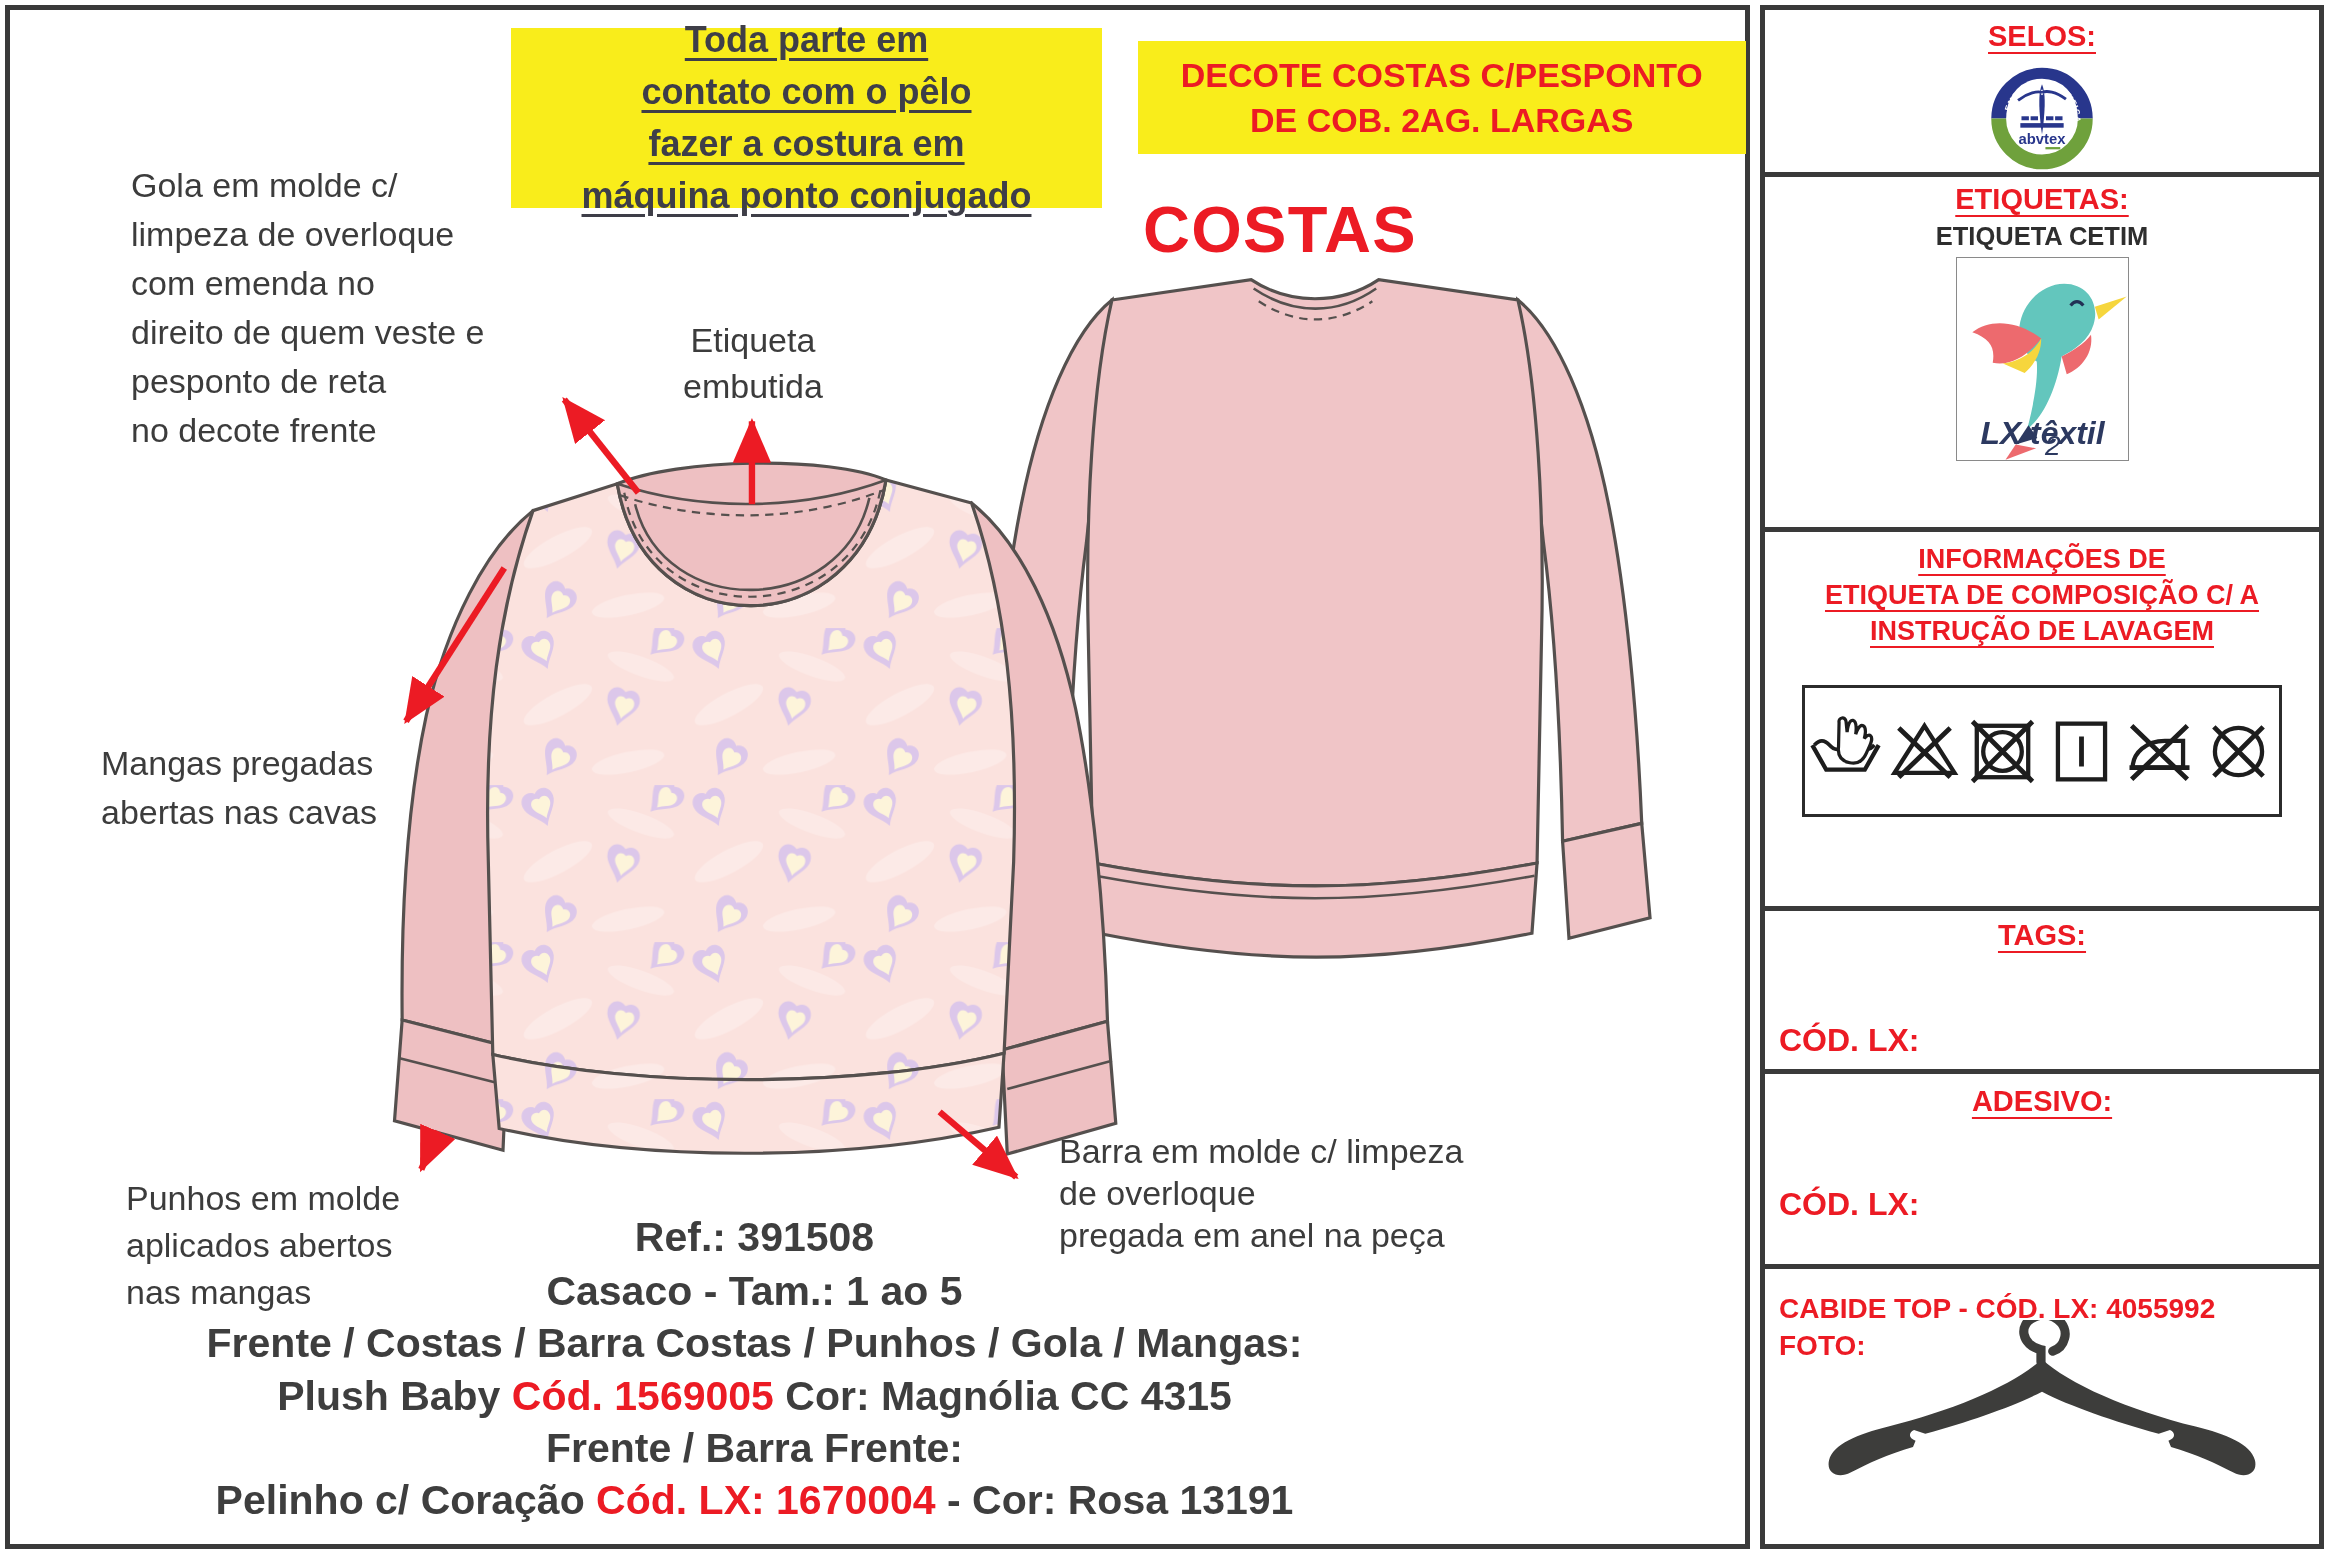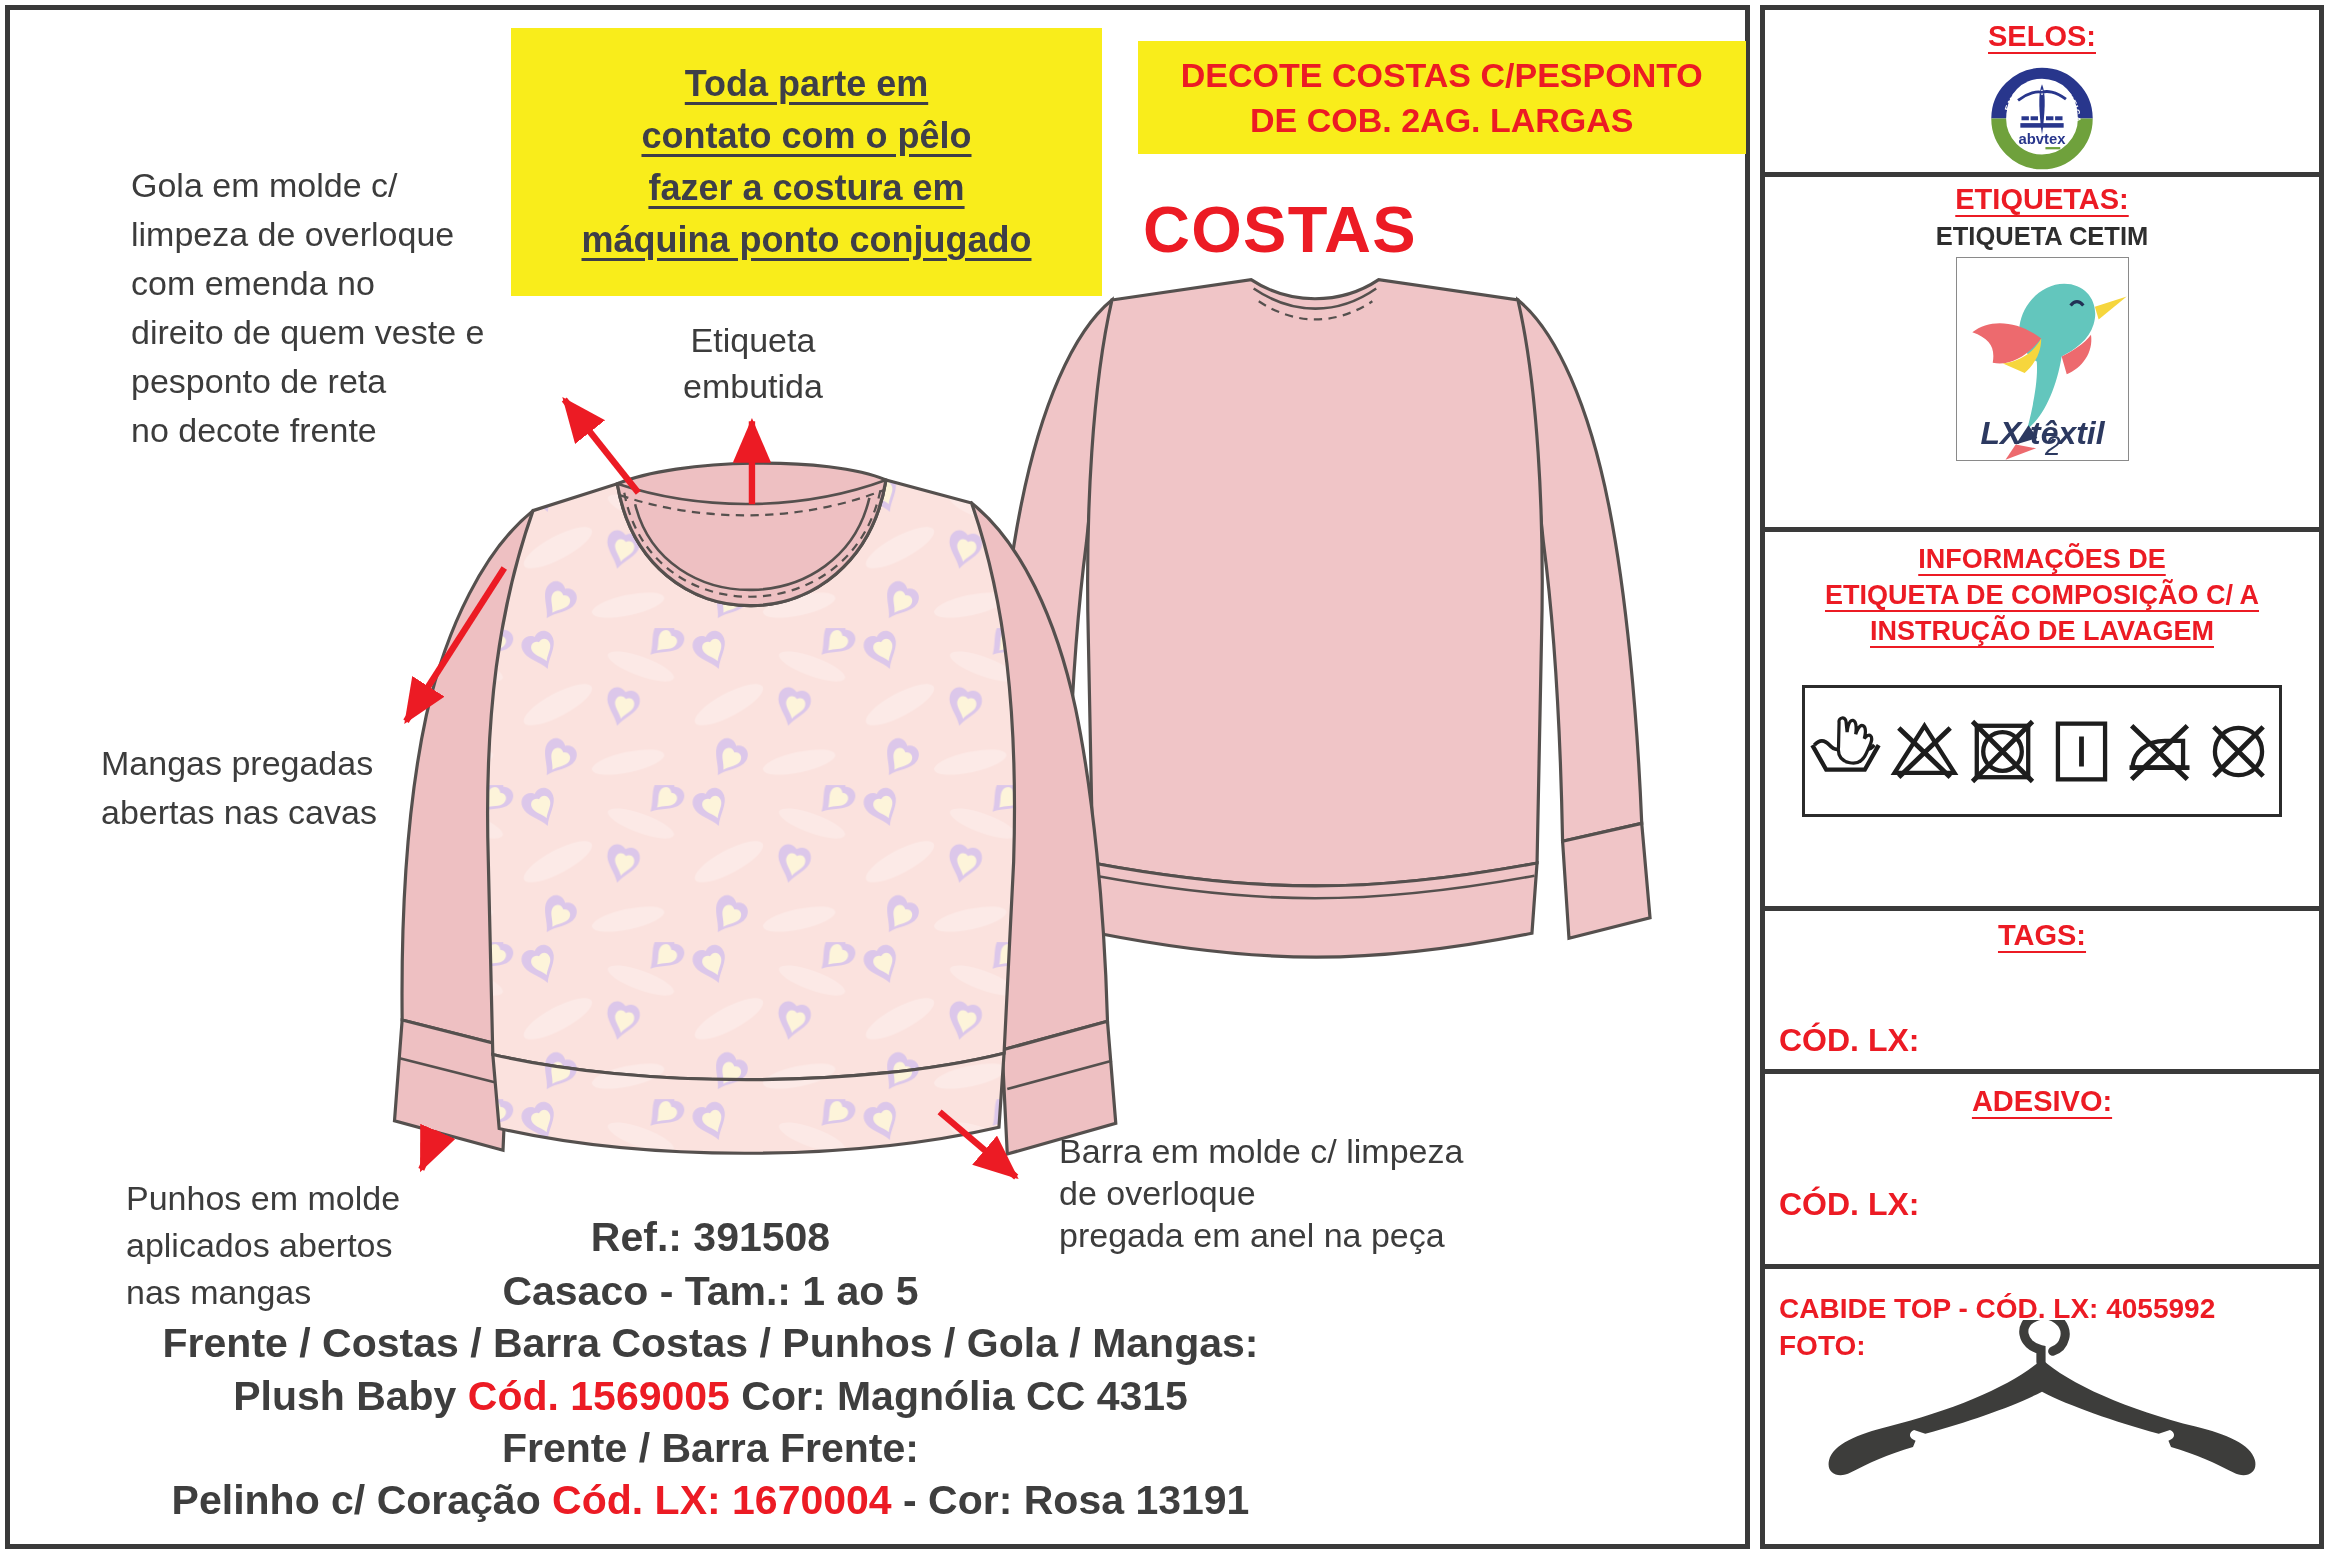--- a/index.html
+++ b/index.html
@@ -4,35 +4,35 @@
 <style>
   html,body{margin:0;padding:0;background:#fff;width:2330px;height:1560px;overflow:hidden;
     font-family:"Liberation Sans", sans-serif;}
   .abs{position:absolute;}
   .pre{white-space:pre-line;}
   #page{position:relative;width:2330px;height:1560px;background:#fff;}
   
   #main-box{left:5.1px;top:5.1px;width:1735px;height:1534px;border:5.7px solid #3a3a3a;background:#fff;}
   
   .ybox{background:#f9ed1b;}
-  #note-box{left:511px;top:28px;width:591px;height:268px;display:flex;align-items:center;justify-content:center;}
+  #note-box{left:511px;top:28px;width:591px;height:180px;display:flex;align-items:center;justify-content:center;}
   #note-text{font-size:36px;font-weight:bold;color:#3e3e48;text-align:center;line-height:52px;
     text-decoration:underline;text-underline-offset:6.4px;}
   #decote-box{left:1138px;top:41px;width:600px;padding:11.5px 3.8px;}
   #decote-text{font-size:34px;font-weight:bold;color:#ec1b24;text-align:center;line-height:45px;}
   #costas-title{left:1143px;top:192px;font-size:65px;font-weight:bold;color:#ec1b24;letter-spacing:1.3px;}
   
   .ann{font-size:34px;color:#3c3c3c;line-height:49px;}
   #ann-gola{left:131px;top:161px;}
   #ann-etiqueta{left:651px;top:317px;width:204px;text-align:center;line-height:46px;}
   #ann-mangas{left:101px;top:739px;}
   #ann-punhos{left:126px;top:1175px;line-height:47px;}
   #ann-barra{left:1059px;top:1130px;line-height:42px;}
   
-  .fline{left:0;width:1421px;text-align:center;font-size:41px;font-weight:bold;color:#3e3e3e;}
+  .fline{left:0;width:1421px;text-align:center;font-size:41px;font-weight:bold;color:#3e3e3e;padding-left:44px;}
   .red{color:#ec1b24;}
   #f1{top:1214px;} #f2{top:1268px;} #f3{top:1320px;} #f4{top:1373px;} #f5{top:1425px;} #f6{top:1477px;}
   
   #sidebar{left:1760px;top:5.1px;width:554px;height:1534px;border:5.7px solid #3a3a3a;background:#fff;text-decoration:underline;}
   .sect{position:absolute;left:0;width:554px;box-sizing:border-box;}
   .sect + .sect{border-top:5.7px solid #3a3a3a;}
   .stitle{display:block;text-align:center;font-size:29px;font-weight:bold;color:#ec1b24;
     text-decoration:underline;text-underline-offset:5.7px;}
   #sect-selos{top:0;height:162px;}
   #sect-etiquetas{top:162px;height:411px;}

